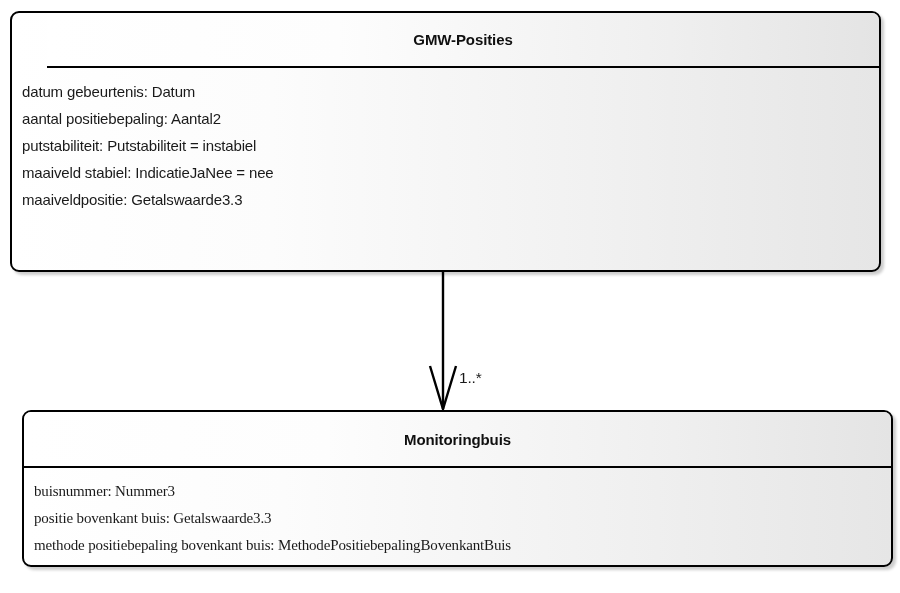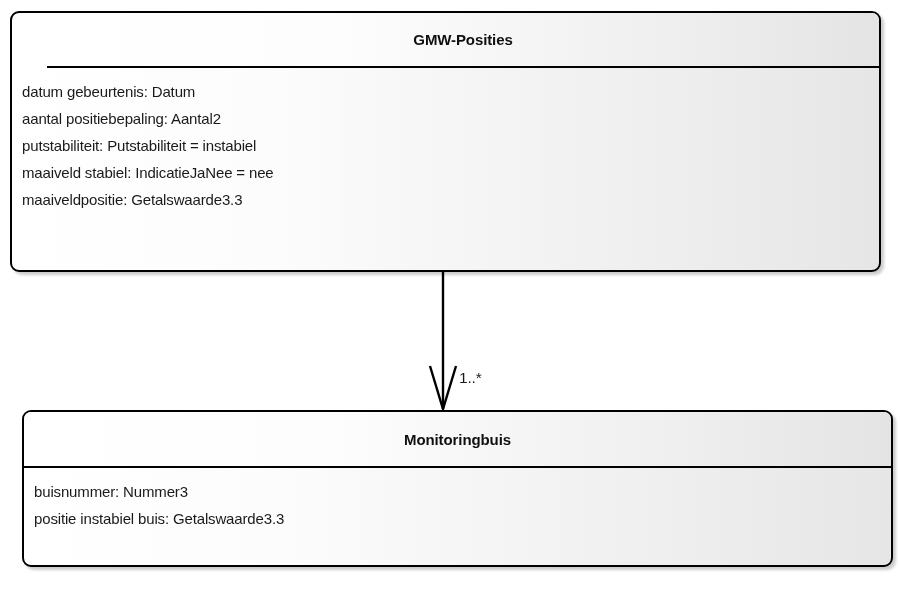--- a/index.html
+++ b/index.html
@@ -81,20 +81,21 @@
     left: 22px;
     top: 410px;
     width: 871px;
     height: 157px;
   }
   #class-monitoringbuis .uml-header {
     height: 56px;
   }
   #class-monitoringbuis .uml-body {
     height: 93px;
+    font-family: Liberation Serif, serif;
   }
 
   
   #association {
     position: absolute;
     left: 0;
     top: 0;
     width: 900px;
     height: 593px;
     pointer-events: none;
@@ -133,17 +134,18 @@
     <polyline points="430,366 443,409 456,366" fill="none" stroke="#000000" stroke-width="2.4" stroke-linejoin="miter" stroke-linecap="butt"></polyline>
   </svg>
   <div id="association-multiplicity">1..*</div>
 
   <div class="uml-class" id="class-monitoringbuis">
     <div class="uml-header">
       <span class="uml-title">Monitoringbuis</span>
     </div>
     <div class="uml-body">
       <div class="uml-attr">buisnummer: Nummer3</div>
-      <div class="uml-attr">positie instabiel buis: Getalswaarde3.3</div>
+      <div class="uml-attr">positie bovenkant buis: Getalswaarde3.3</div>
+      <div class="uml-attr">methode positiebepaling bovenkant buis: MethodePositiebepalingBovenkantBuis</div>
     </div>
   </div>
 
 </div>
 
 </body></html>

